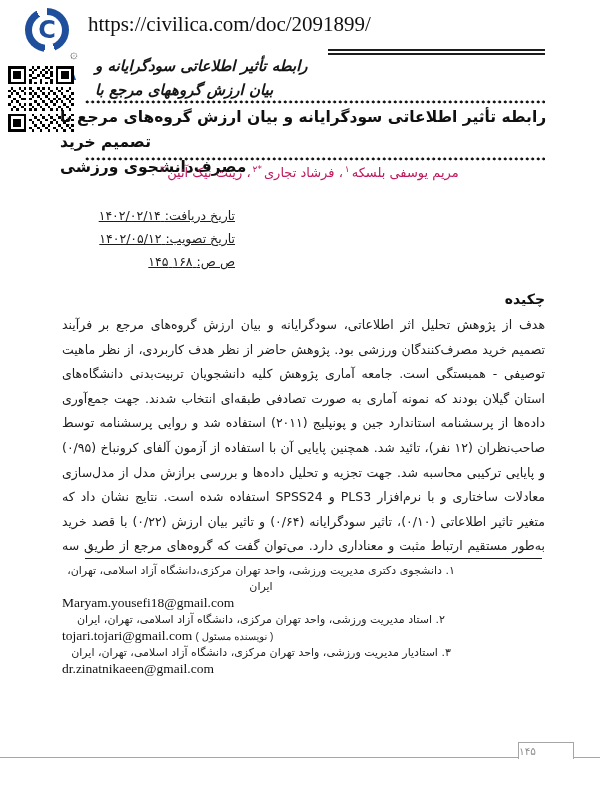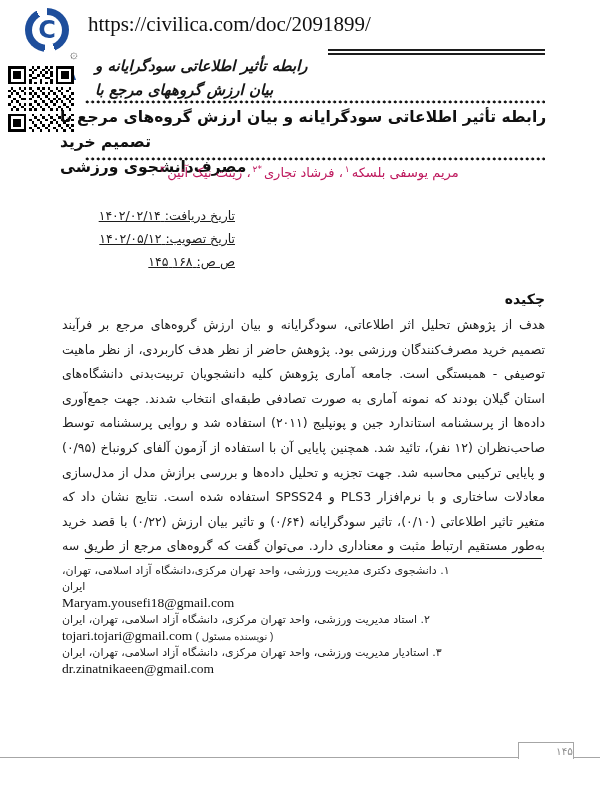--- a/index.html
+++ b/index.html
@@ -45,30 +45,30 @@
   .dates{left:90px;top:204px;width:145px;direction:rtl;text-align:right;
     font-size:12.5px;line-height:23px;color:#1c1c1c;text-decoration:underline;}
 
   .abs-head{right:55px;top:291px;direction:rtl;font-size:14px;font-weight:bold;color:#101010;}
   .abs-text{left:62px;top:313px;right:55px;height:247px;overflow:hidden;direction:rtl;
     text-align:justify;text-align-last:justify;font-size:12.5px;line-height:24.6px;color:#202020;}
 
   .fnrule{left:85px;right:58px;top:558px;border-top:1.5px solid #1c1c1c;}
 
   .footnotes{left:62px;right:55px;top:563px;}
-  .fn-fa{direction:rtl;text-align:left;margin-left:0;margin-right:85px;
+  .fn-fa{direction:rtl;text-align:center;margin-left:0;margin-right:85px;
     font-size:11px;line-height:16px;color:#242424;}
   .fn-em{direction:ltr;text-align:left;font-family:"Liberation Serif",serif;
     font-size:13.5px;line-height:16.5px;color:#101010;}
   .fn-note{font-family:Liberation Sans, sans-serif;font-size:10px;color:#242424;}
 
   .pgline{left:0;right:0;top:757px;border-top:1.6px solid #a6a6a6;}
   .pgtab{left:518px;top:742px;width:56px;height:17px;box-sizing:border-box;background:#fff;
     border:1.6px solid #a6a6a6;border-bottom:none;z-index:2;
-    display:flex;align-items:center;justify-content:flex-end;
+    display:flex;align-items:center;justify-content:flex-start;
     font-size:10.5px;color:#8f8f8f;}
 </style>
 </head>
 <body>
 
 <div>
 
   <div class="abs logo-wrap">
     <div class="logo-ring">
       <span class="logo-c">C</span>

